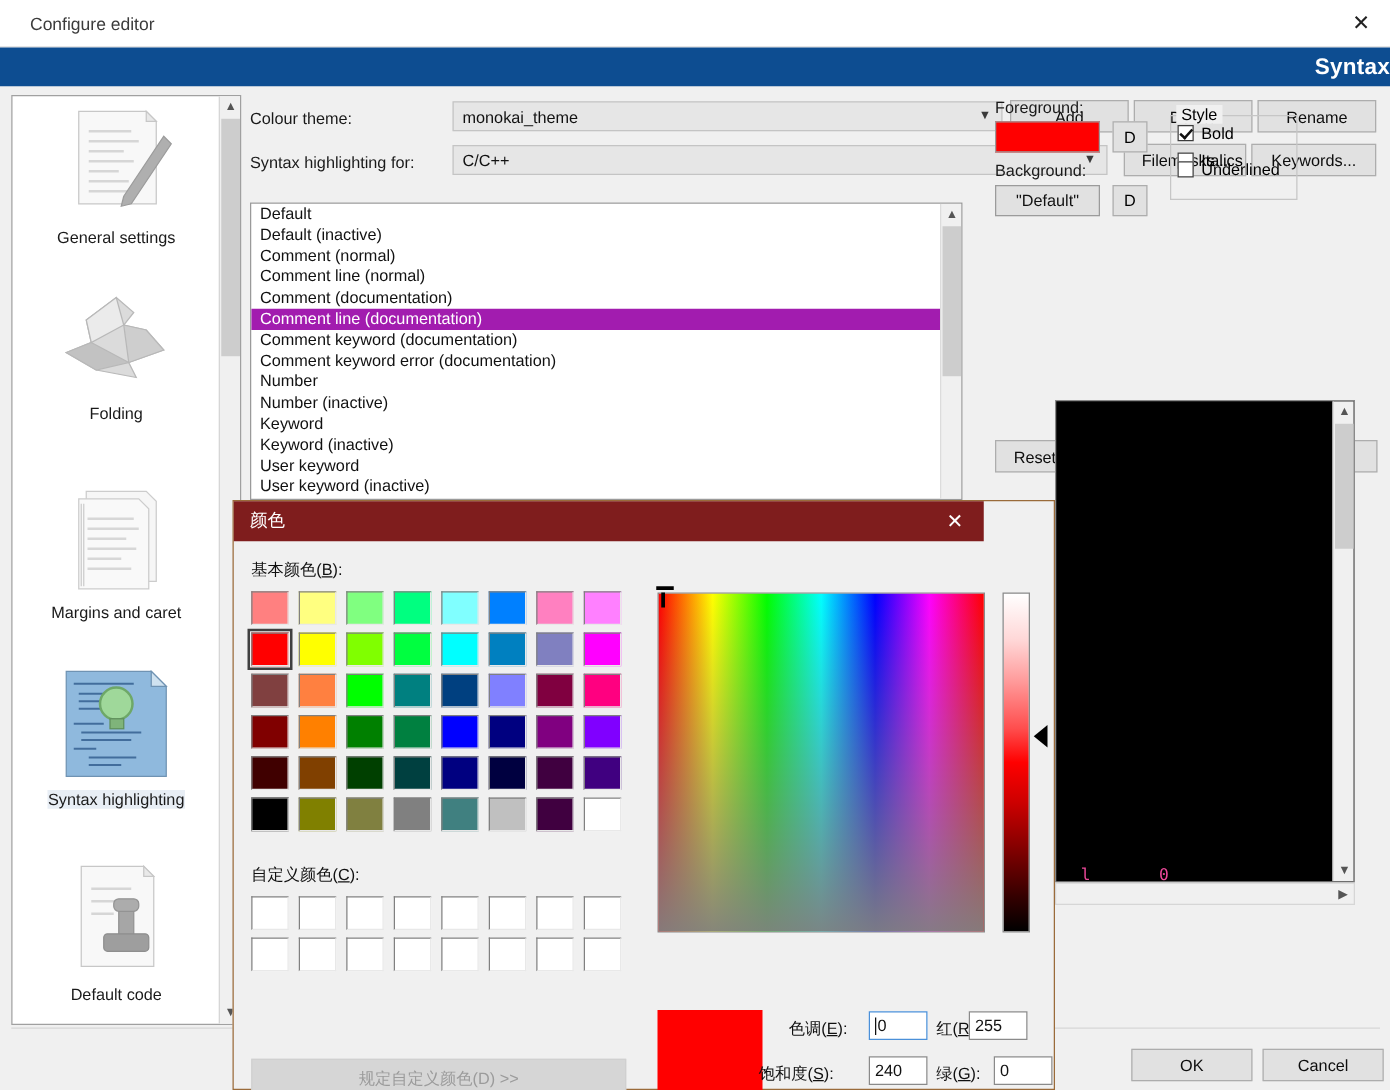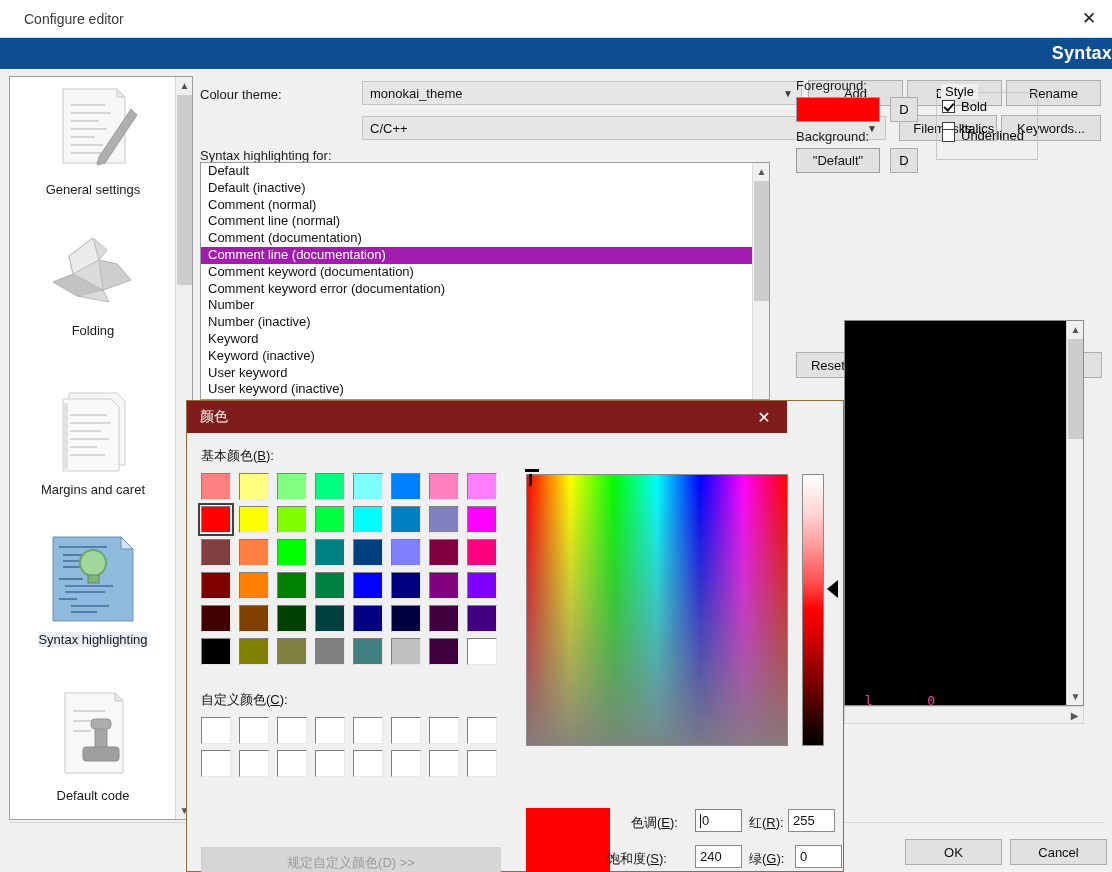--- a/index.html
+++ b/index.html
@@ -425,21 +425,21 @@
 
     <div class="lbl" style="left:4px; top:11px;">Colour theme:</div>
     <div class="combo" style="left:166px; top:5px; width:440px;">
       <span>monokai_theme</span>
       <span class="caret">▼</span>
     </div>
     <div class="btn" style="left:612px; top:4px; width:95px;">Add</div>
     <div class="btn" style="left:711px; top:4px; width:95px;">Delete</div>
     <div class="btn" style="left:810px; top:4px; width:95px;">Rename</div>
 
-    <div class="lbl" style="left:4px; top:46px;margin-top:26px;">Syntax highlighting for:</div>
+    <div class="lbl" style="left:4px; top:46px;">Syntax highlighting for:</div>
     <div class="combo" style="left:166px; top:40px; width:524px;">
       <span>C/C++</span>
       <span class="caret">▼</span>
     </div>
     <div class="btn" style="left:703px; top:39px; width:98px;">Filemasks...</div>
     <div class="btn" style="left:805px; top:39px; width:100px;">Keywords...</div>
 
     <div id="stylelist">
       <div class="items">
           <div class="row">Default</div>
@@ -607,20 +607,20 @@
 
       <div class="cd-lbl" style="left:444px; top:381px;"><span>色调(<u>E</u>):</span></div>
       <div class="num focus" style="left:508px; top:376px;">
         <span class="cursor"></span>
           <span>0</span>
       </div>
       <div class="cd-lbl" style="left:420px; top:417px;"><span>饱和度(<u>S</u>):</span></div>
       <div class="num" style="left:508px; top:412px;">240</div>
 
       <div class="cd-lbl" style="left:562px; top:381px;"><span>红(<u>R</u>):</span></div>
-      <div class="num" style="left:601px; top:376px;">255</div>
+      <div class="num" style="left:588px; top:376px;">255</div>
       <div class="cd-lbl" style="left:562px; top:417px;"><span>绿(<u>G</u>):</span></div>
       <div class="num" style="left:608px; top:412px;">0</div>
 
     </div>
   </div>
 
 </div>
 
 </body></html>

